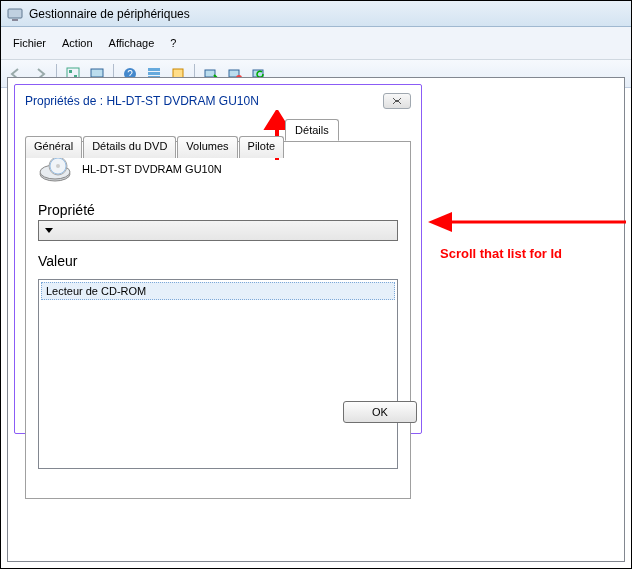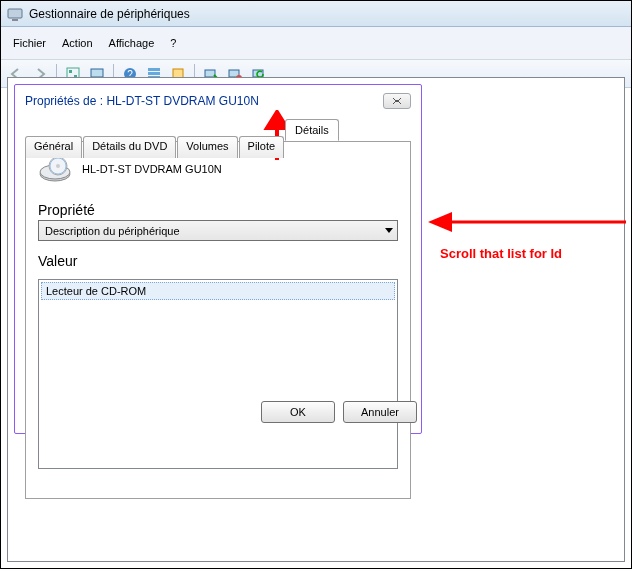--- a/index.html
+++ b/index.html
@@ -162,35 +162,33 @@
                 <ellipse cx="17" cy="18" rx="15" ry="7" fill="#e8ecf0" stroke="#888"></ellipse>
                 <circle cx="20" cy="12" r="9" fill="#f0f4f8" stroke="#aaa"></circle>
                 <circle cx="20" cy="12" r="8" fill="none" stroke="#48c" stroke-width="0.5"></circle>
                 <circle cx="20" cy="12" r="2" fill="#ccc"></circle>
               </svg>
             <span class="devname">HL-DT-ST DVDRAM GU10N</span>
           </div>
 
           <div class="lbl">Propriété</div>
           <div class="combo">
-            <span>Description du périphérique</span>
             <span class="arrow"></span>
           </div>
 
           <div class="lbl" style="margin-top:12px">Valeur</div>
           <div class="listbox">
             <div class="listitem">Lecteur de CD-ROM</div>
           </div>
 
         </div>
       </div>
 
       <div class="btnrow">
         <div class="btn">OK</div>
-        <div class="btn">Annuler</div>
       </div>
     </div>
 
     <svg class="annot" style="left:254px; top:32px;" width="30" height="50" viewBox="0 0 30 50">
       <path d="M15 50 L15 12 M15 2 L5 18 L25 18 Z" fill="#ff0000" stroke="#ff0000" stroke-width="4"></path>
     </svg>
 
     <svg class="annot" style="left:418px; top:130px;" width="200" height="28" viewBox="0 0 200 28">
       <path d="M200 14 L20 14" stroke="#ff0000" stroke-width="3"></path>
       <path d="M2 14 L26 4 L26 24 Z" fill="#ff0000"></path>

